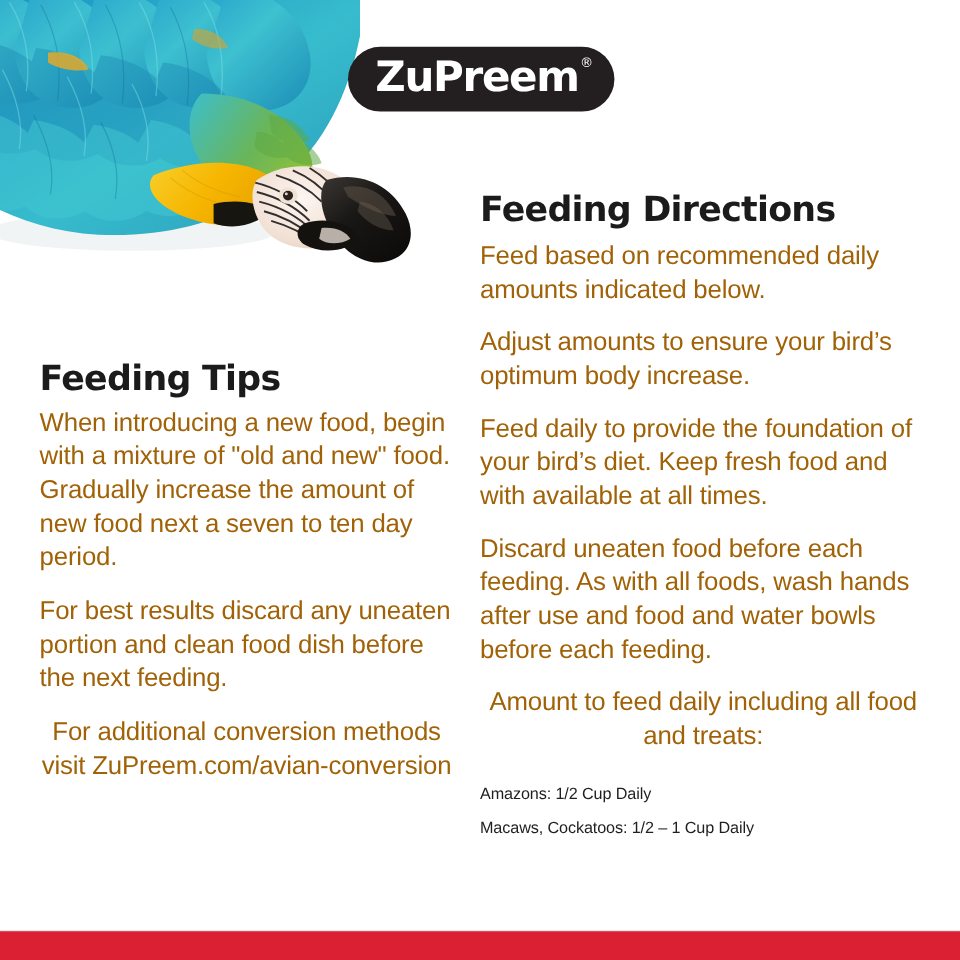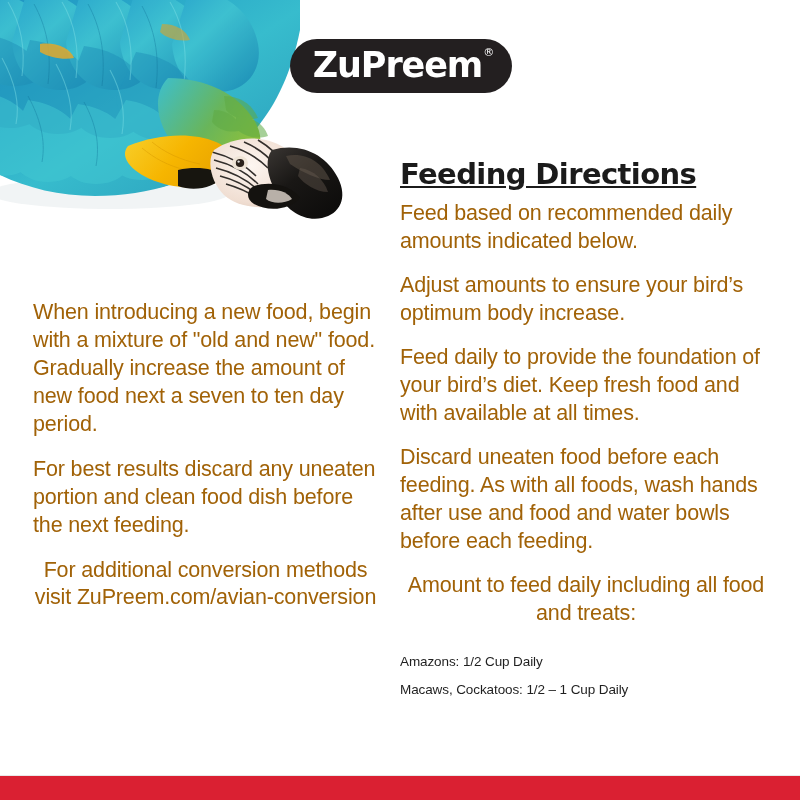--- a/index.html
+++ b/index.html
@@ -90,21 +90,20 @@
     margin: 0 0 8px 0;
     font-family: "DejaVu Sans", sans-serif;
     font-weight: bold;
     font-size: 29px;
     line-height: 1.12;
     letter-spacing: -0.6px;
     color: #1b1b1b;
   }
   #col-right h2.section-heading {
     margin-bottom: 10px;
-    text-decoration: underline;
   }
   p.body-para {
     margin: 0 0 17px 0;
     font-family: "Liberation Sans", sans-serif;
     font-size: 21.5px;
     line-height: 1.3;
     letter-spacing: -0.15px;
     color: #a16207;
   }
   #col-right p.body-para {
@@ -293,20 +292,21 @@
       <path d="M268,190 C280,189 288,193 292,199 C284,204 272,204 266,199 Z" fill="#efe6dc" opacity="0.75"></path>
     </svg>
   </div>
 
   <div id="brand-logo">
     <span class="wordmark">ZuPreem</span>
       <span class="reg">®</span>
   </div>
 
   <div id="col-left" class="col">
+    <h2 class="section-heading">Feeding Tips</h2>
     <p class="body-para">When introducing a new food, begin with a mixture of "old and new" food. Gradually increase the amount of new food next a seven to ten day period.</p>
     <p class="body-para">For best results discard any uneaten portion and clean food dish before the next feeding.</p>
     <p class="body-para">For additional conversion methods visit ZuPreem.com/avian-conversion</p>
   </div>
 
   <div id="col-right" class="col">
     <h2 class="section-heading">Feeding Directions</h2>
     <p class="body-para">Feed based on recommended daily amounts indicated below.</p>
     <p class="body-para">Adjust amounts to ensure your bird’s optimum body increase.</p>
     <p class="body-para">Feed daily to provide the foundation of your bird’s diet. Keep fresh food and with available at all times.</p>

